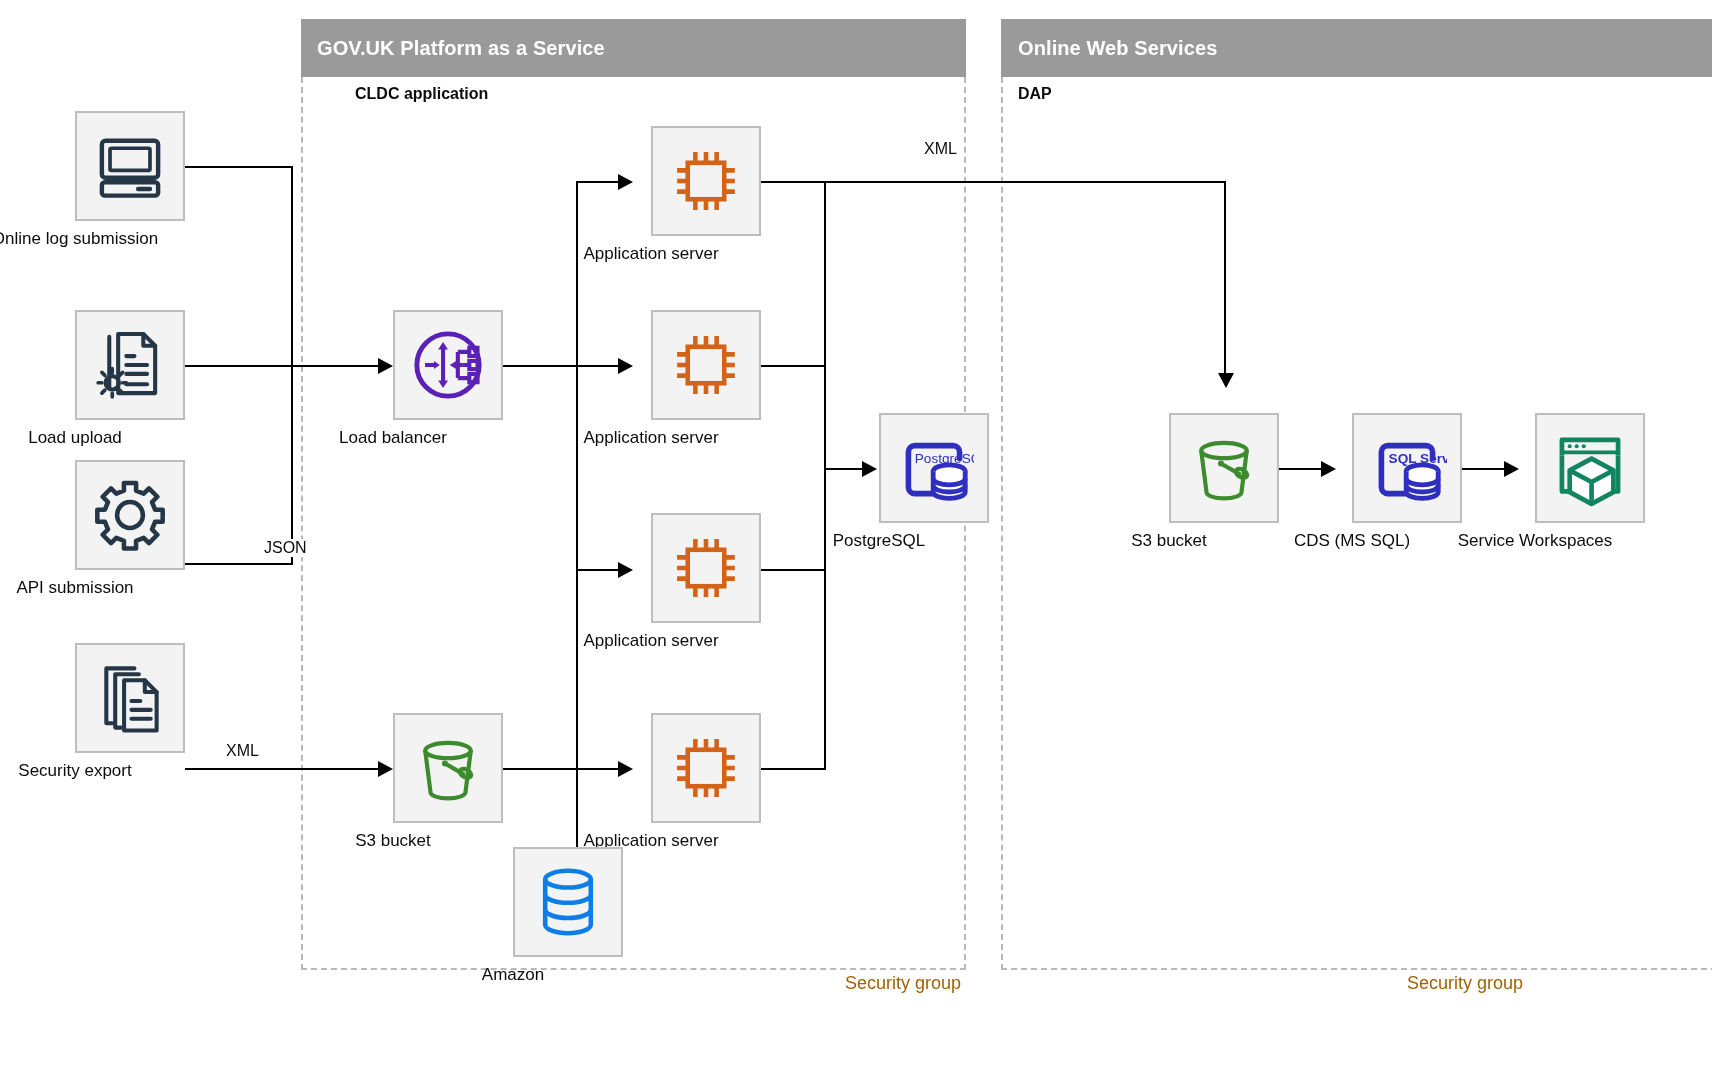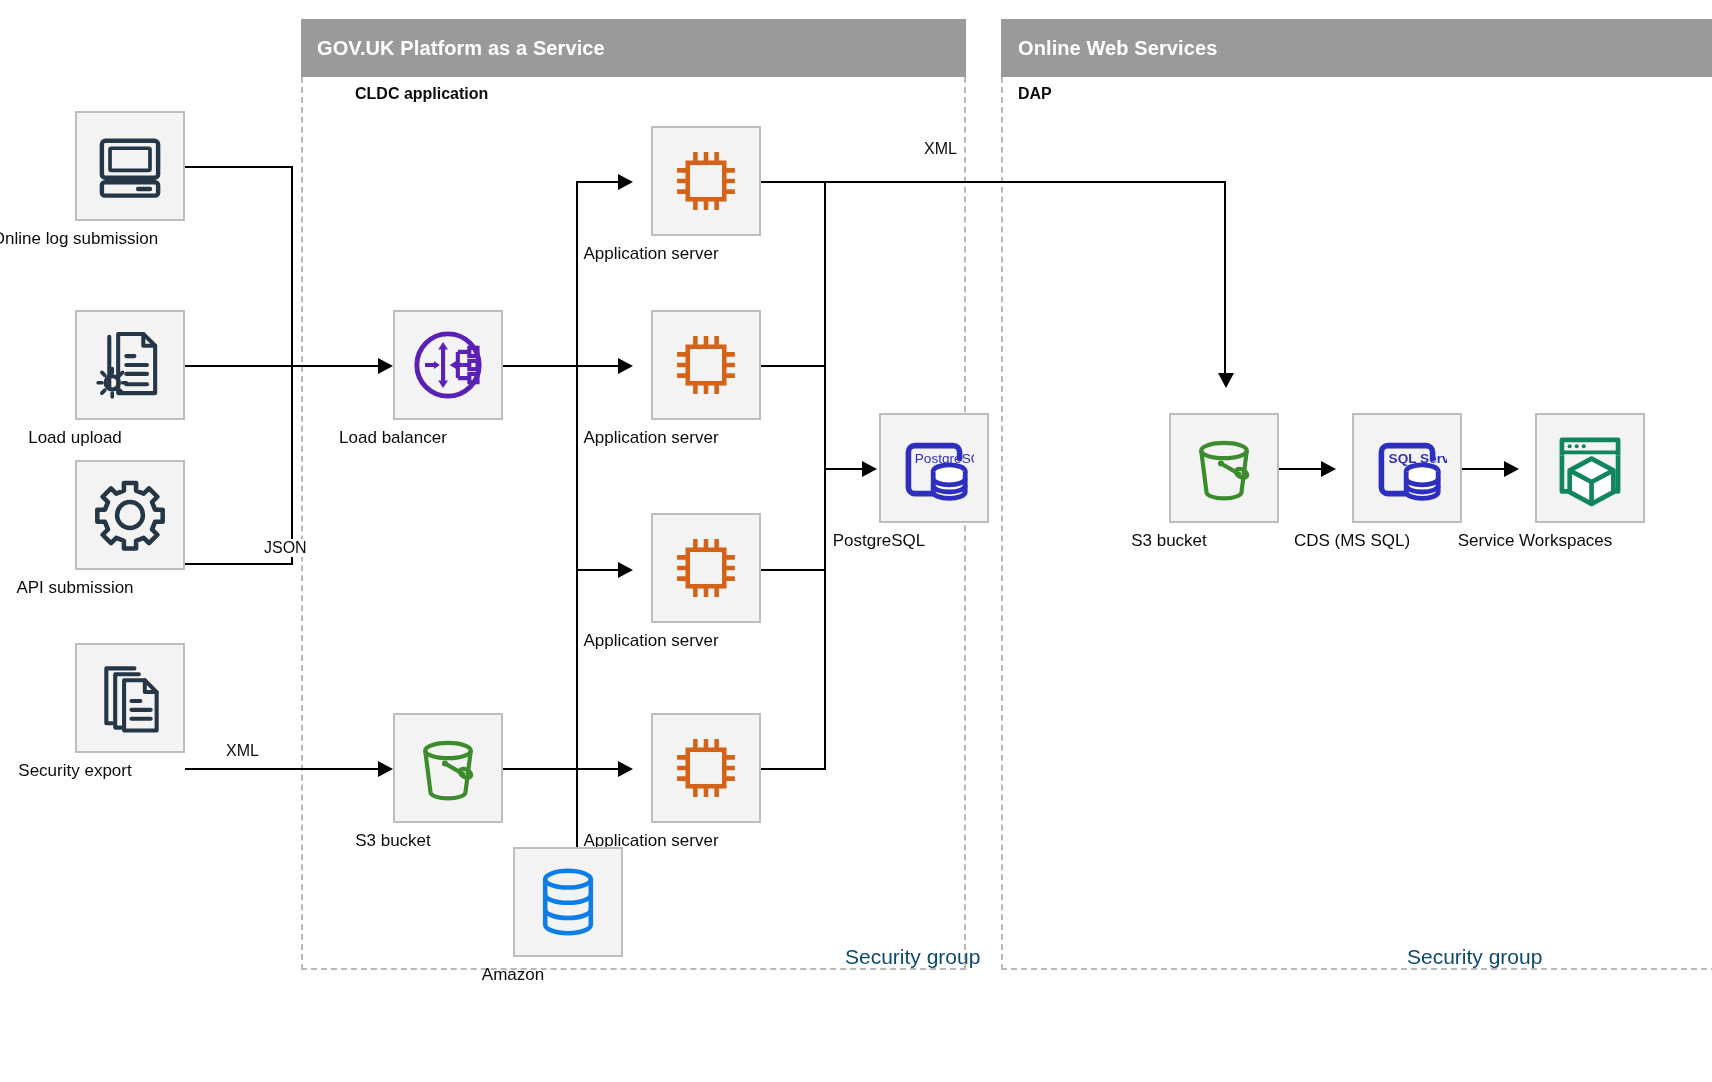--- a/index.html
+++ b/index.html
@@ -3,21 +3,21 @@
 <meta charset="utf-8">
 <style>
   html,body{margin:0;padding:0;background:#ffffff;}
   body{width:1712px;height:1082px;font-family:"Liberation Sans",sans-serif;color:#0b0c0c;}
   #stage{position:relative;width:1712px;height:1082px;overflow:hidden;}
 
   .band{position:absolute;background:#9a9a9a;}
   .band-title{position:absolute;color:#ffffff;font-weight:bold;font-size:20px;letter-spacing:.1px;}
 
   .sec-group{position:absolute;border:2px dashed #b8b8b8;box-sizing:border-box;background:transparent;}
-  .sec-label{position:absolute;font-size:21px;color:#0c4a6e;}
+  .sec-label{position:absolute;font-size:18px;color:#a16207;margin-top:28px;}
   .inner-title{position:absolute;font-weight:bold;font-size:16px;color:#0b0c0c;}
 
   .node{position:absolute;}
   .node .box{position:absolute;left:0;top:0;width:110px;height:110px;background:#f3f3f3;border:2px solid #bdbdbd;box-sizing:border-box;display:flex;align-items:center;justify-content:center;}
   .node .box svg{display:block;}
   .node .cap{position:absolute;top:118px;left:50%;transform:translateX(-50%);white-space:nowrap;font-size:17px;color:#0b0c0c;}
 
   .edge{position:absolute;background:#000000;}
   .edge.h{height:2px;}
   .edge.v{width:2px;}

